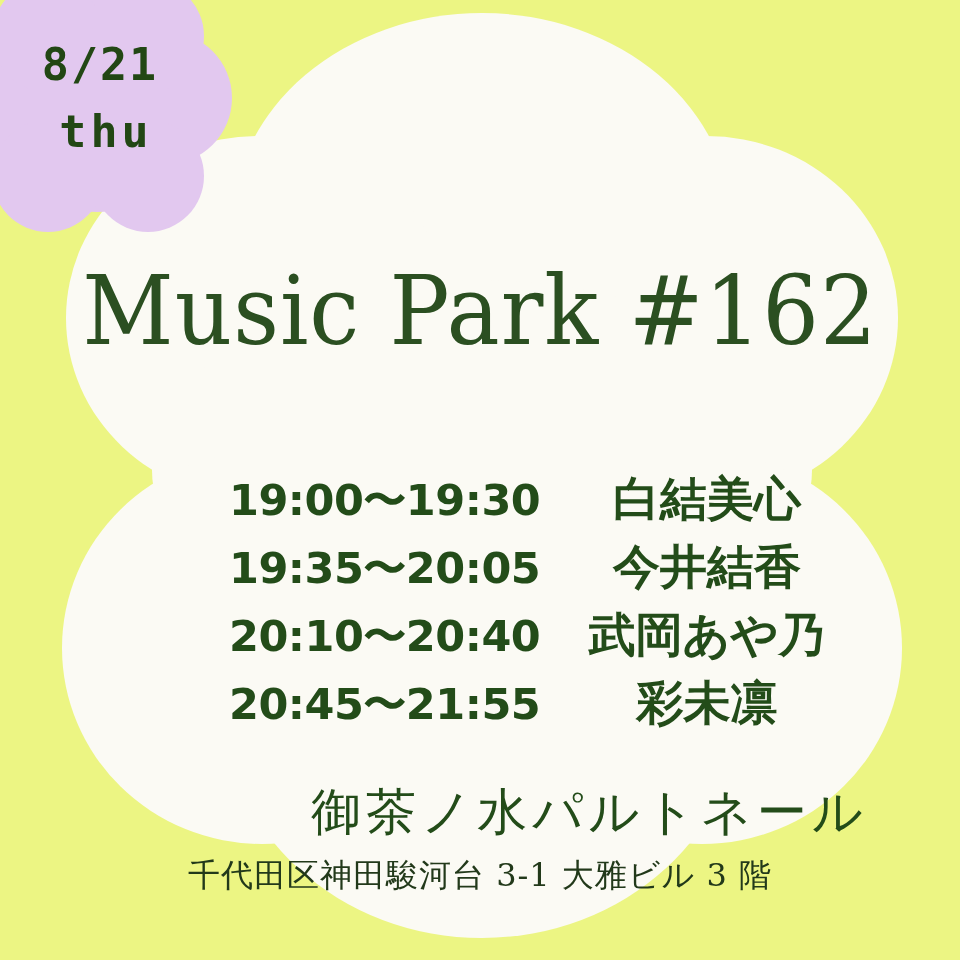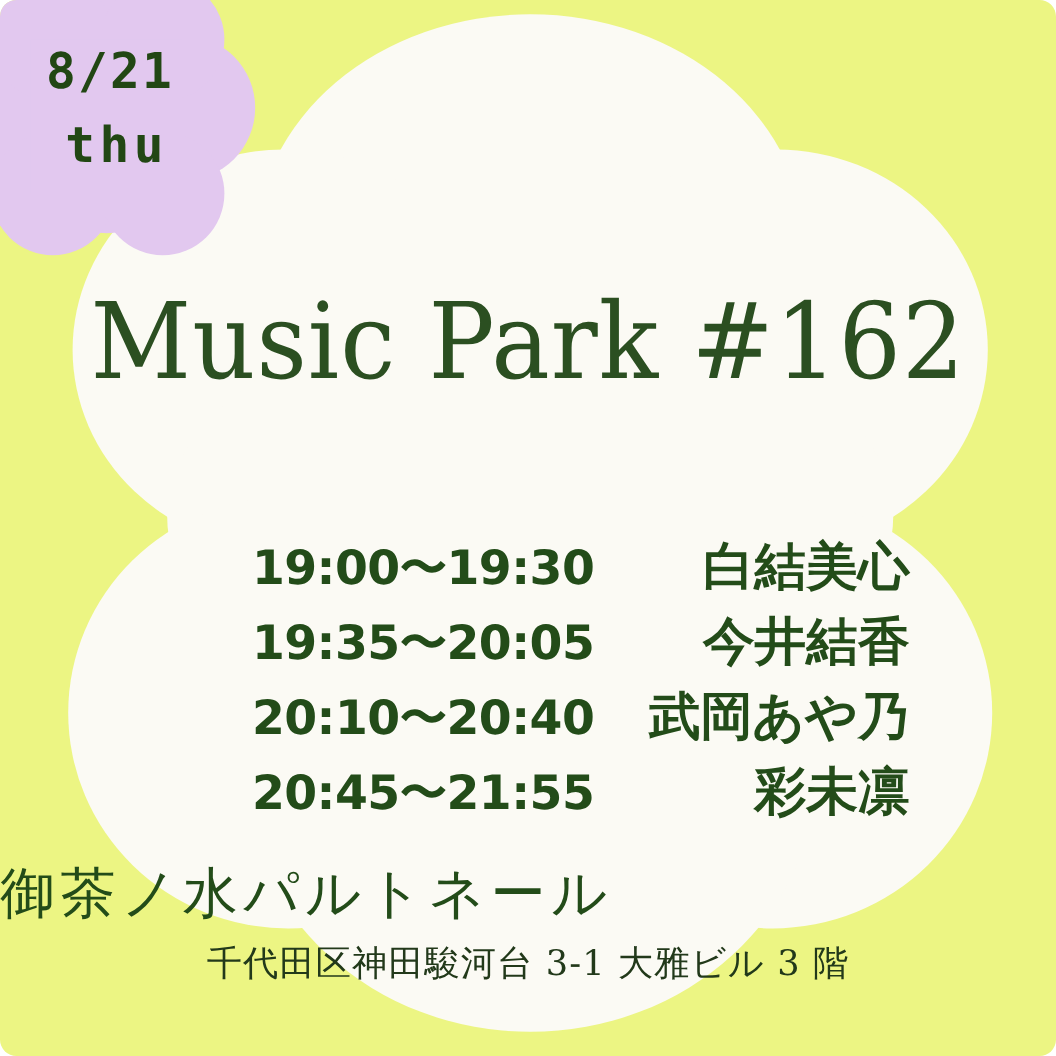--- a/index.html
+++ b/index.html
@@ -12,21 +12,20 @@
     overflow: hidden;
     font-family: "Liberation Sans", sans-serif;
   }
 
   #poster {
     position: relative;
     width: 960px;
     height: 960px;
     background: #ecf583;
     overflow: hidden;
-    border-radius: 15px;
   }
 
   
   .blob-svg {
     position: absolute;
     left: 0;
     top: 0;
     width: 960px;
     height: 960px;
   }
@@ -118,31 +117,30 @@
     width: 330px;
     text-align: left;
   }
   .sched-name {
     font-family: "DejaVu Sans", "Liberation Sans", sans-serif;
     font-weight: bold;
     font-size: 47px;
     letter-spacing: 0px;
     white-space: nowrap;
     width: 240px;
-    text-align: right;
+    text-align: center;
     padding-left: 28px;
-    margin-top: 16px;
   }
 
   .venue {
     position: absolute;
     left: 0;
     top: 782px;
     width: 868px;
-    text-align: left;
+    text-align: right;
     font-family: "DejaVu Serif", "Liberation Serif", serif;
     font-size: 50px;
     line-height: 1.2;
     color: #234c19;
     letter-spacing: 5px;
   }
 
   .address {
     position: absolute;
     left: 0;

